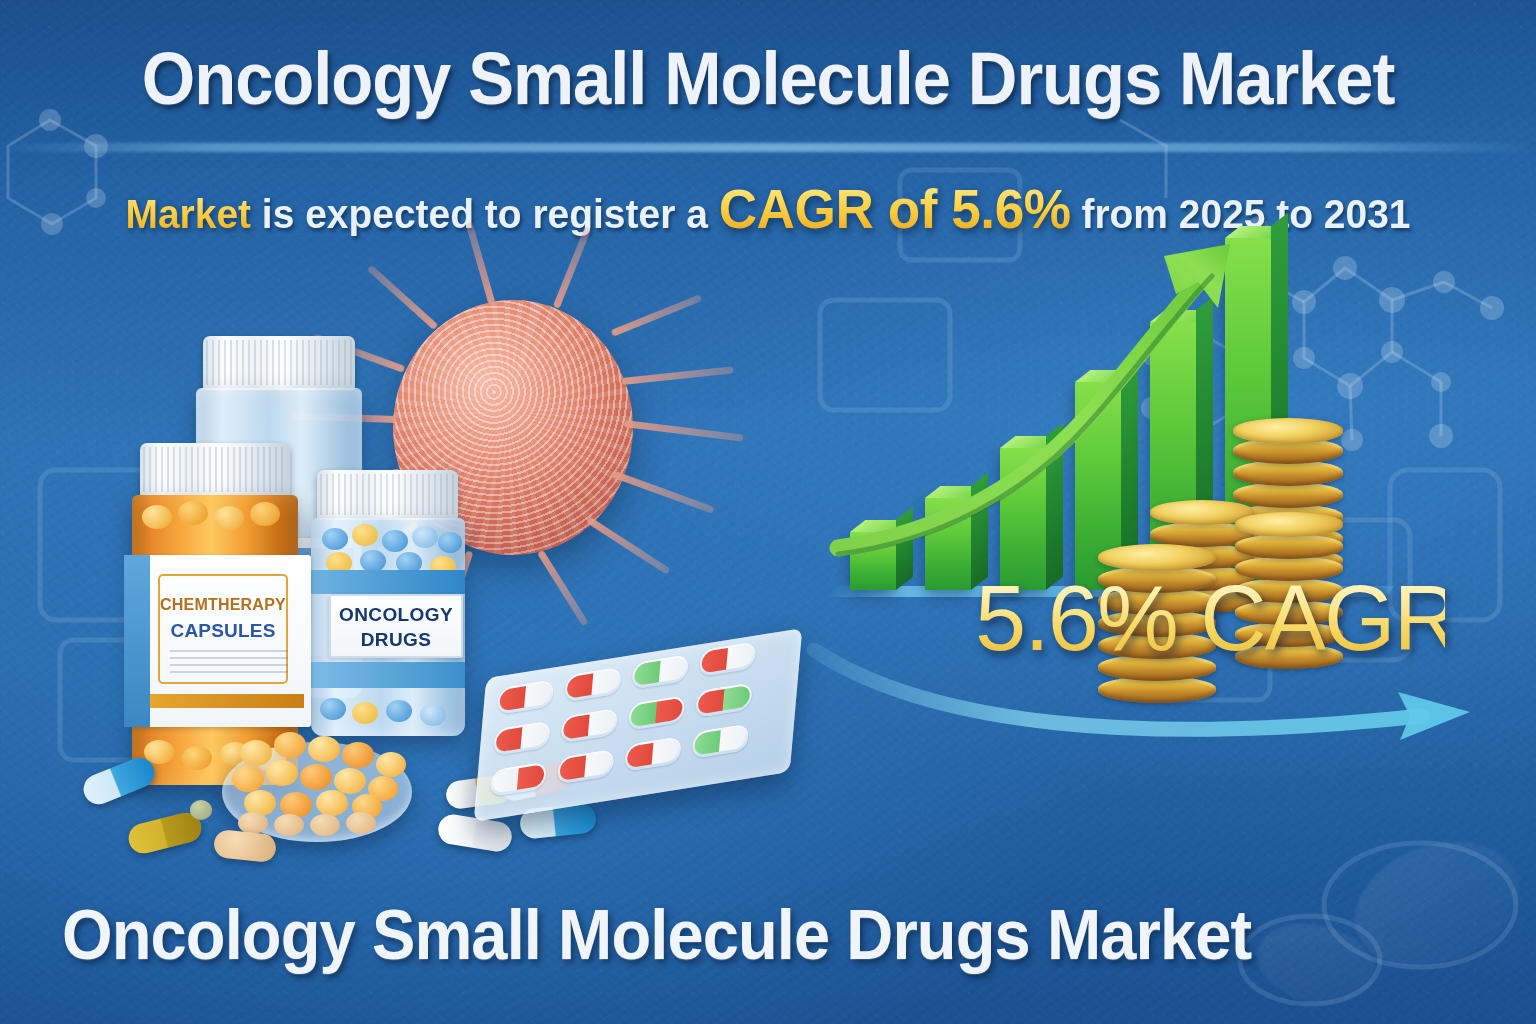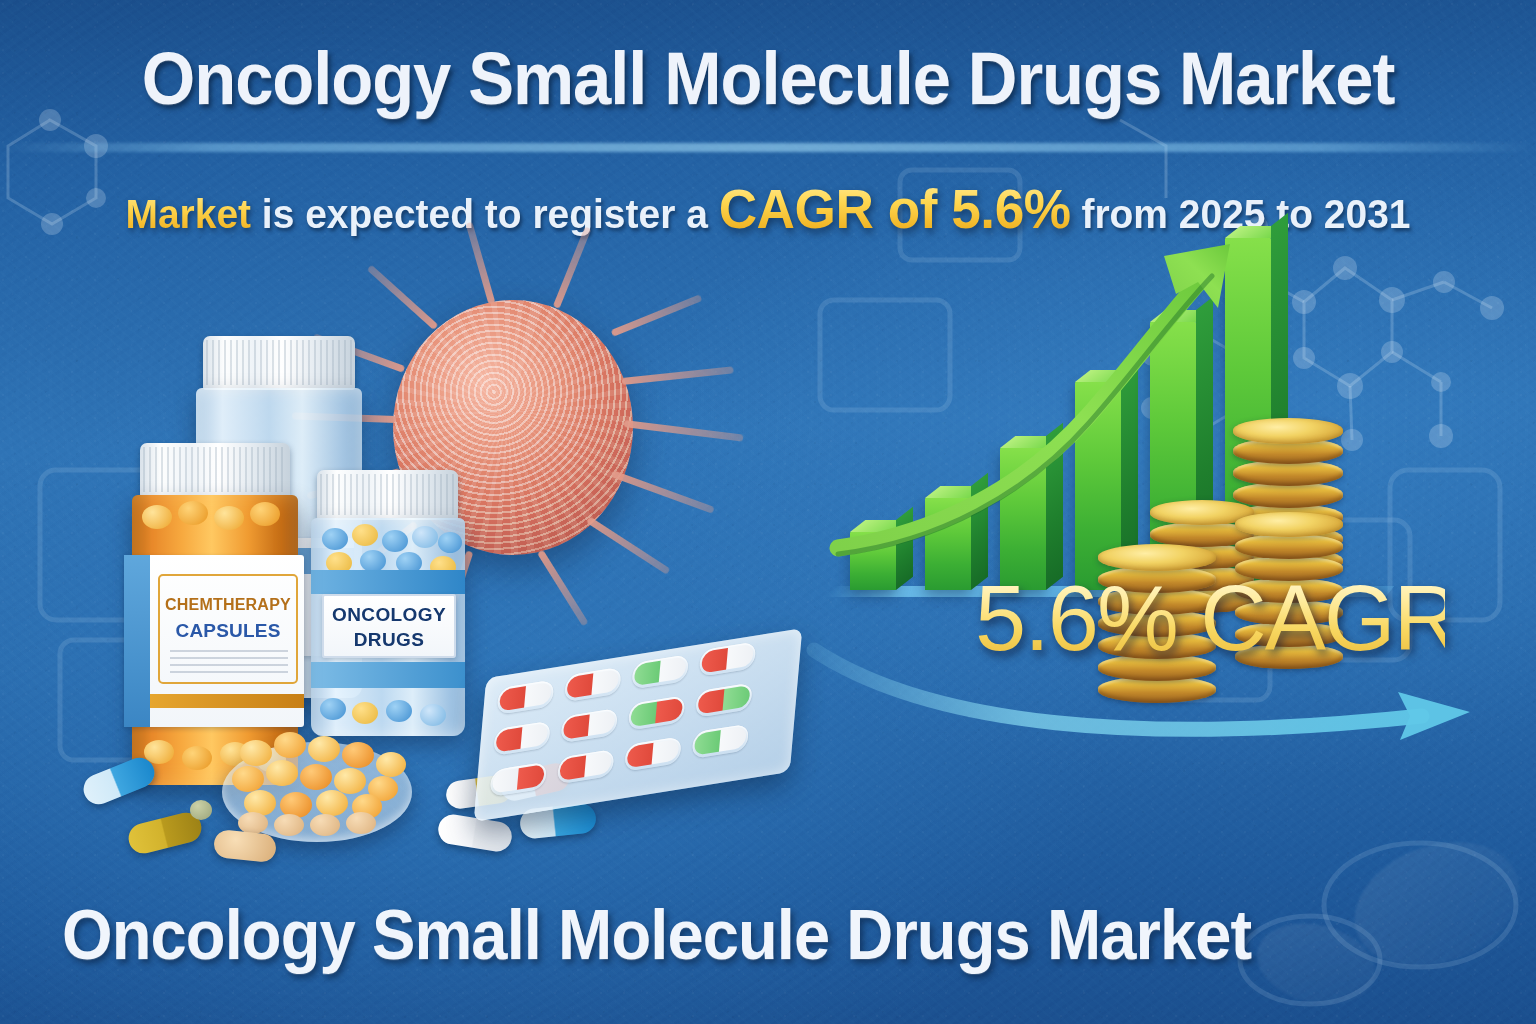--- a/index.html
+++ b/index.html
@@ -148,21 +148,21 @@
       box-shadow:0 3px 6px rgba(10,30,60,.35);}
   .cap::after{content:""; position:absolute; inset:4px 3px 5px 3px; opacity:.6;
       background:repeating-linear-gradient(90deg, rgba(150,168,184,.55) 0 2px, rgba(255,255,255,0) 2px 6px);}
   .body-amber{ position:absolute; border-radius:6px 6px 12px 12px;
       background:linear-gradient(90deg,#b4610f 0%,#e8892a 12%,#f7a93f 30%,#ffc861 48%,#f09b31 70%,#c46c14 90%,#9c5210 100%);
       box-shadow:0 10px 22px rgba(10,30,60,.42), inset 0 0 22px rgba(255,210,120,.35);}
   .body-clear{ position:absolute; border-radius:6px 6px 12px 12px;
       background:linear-gradient(90deg, rgba(196,218,236,.88) 0%, rgba(238,248,255,.92) 16%, rgba(215,234,248,.85) 44%, rgba(240,250,255,.90) 64%, rgba(186,212,234,.85) 88%, rgba(158,190,218,.85) 100%);
       box-shadow:0 10px 22px rgba(10,30,60,.38), inset 0 0 16px rgba(255,255,255,.5);}
   .label-white{ position:absolute; background:linear-gradient(180deg,#ffffff,#f2f6fa);
-      border-radius:3px; box-shadow:0 2px 5px rgba(10,30,60,.22);}
+      border-radius:3px; box-shadow:0 2px 5px rgba(10,30,60,.22);margin-left:7px;}
   .label-strip{ position:absolute; }
   .lbl-text{ position:absolute; text-align:center; width:100%;
       font-family:"Liberation Sans",sans-serif; font-weight:700; }
 
   .petri{ position:absolute; left:222px; top:742px; width:190px; height:100px; border-radius:50%;
       background:linear-gradient(180deg, rgba(226,240,250,.55), rgba(180,206,228,.65));
       box-shadow:0 8px 18px rgba(10,30,60,.38), inset 0 -4px 8px rgba(255,255,255,.5);}
   .pill-dot{ position:absolute; border-radius:50%; }
   .cap-pill{ position:absolute; border-radius:999px; box-shadow:0 3px 7px rgba(8,28,58,.42); }
 
@@ -305,21 +305,21 @@
       <div class="pill-dot" style="left:178px;top:501px;width:30px;height:24px;background:radial-gradient(circle at 35% 30%,#ffd478,#e8951f);"></div>
       <div class="pill-dot" style="left:214px;top:506px;width:30px;height:24px;background:radial-gradient(circle at 35% 30%,#ffe49a,#eda42a);"></div>
       <div class="pill-dot" style="left:250px;top:502px;width:30px;height:24px;background:radial-gradient(circle at 35% 30%,#ffd478,#e8951f);"></div>
       <div class="pill-dot" style="left:144px;top:740px;width:30px;height:24px;background:radial-gradient(circle at 35% 30%,#ffe49a,#eda42a);"></div>
       <div class="pill-dot" style="left:182px;top:746px;width:30px;height:24px;background:radial-gradient(circle at 35% 30%,#ffd478,#e8951f);"></div>
       <div class="pill-dot" style="left:220px;top:742px;width:30px;height:24px;background:radial-gradient(circle at 35% 30%,#ffe49a,#eda42a);"></div>
       <div class="pill-dot" style="left:256px;top:748px;width:30px;height:24px;background:radial-gradient(circle at 35% 30%,#ffd478,#e8951f);"></div>
     </div>
     <div class="label-white" style="left:124px;top:555px;width:180px;height:172px;"></div>
     <div class="label-strip" style="left:124px;top:555px;width:26px;height:172px;background:linear-gradient(180deg,#5fa7dc,#3b86c4);"></div>
-    <div style="position:absolute;left:158px;top:574px;width:140px;height:110px;border:2px solid #e0a63a;border-radius:5px;">
+    <div style="position:absolute;left:158px;top:574px;width:130px;height:110px;border:2px solid #e0a63a;border-radius:5px;">
       <div class="lbl-text" style="top:20px;font-size:16px;color:#b4701a;letter-spacing:.2px;">CHEMTHERAPY</div>
       <div class="lbl-text" style="top:44px;font-size:19px;color:#2a58a8;letter-spacing:.2px;">CAPSULES</div>
       <div style="position:absolute;left:10px;top:74px;width:118px;height:26px;opacity:.5;
           background:repeating-linear-gradient(180deg, rgba(90,110,140,.55) 0 2px, rgba(255,255,255,0) 2px 7px);"></div>
     </div>
     <div class="label-strip" style="left:150px;top:694px;width:154px;height:14px;background:linear-gradient(90deg,#e6a62f,#c77f16);"></div>
   </div>
 
   <div class="petri"></div>
   <div>

